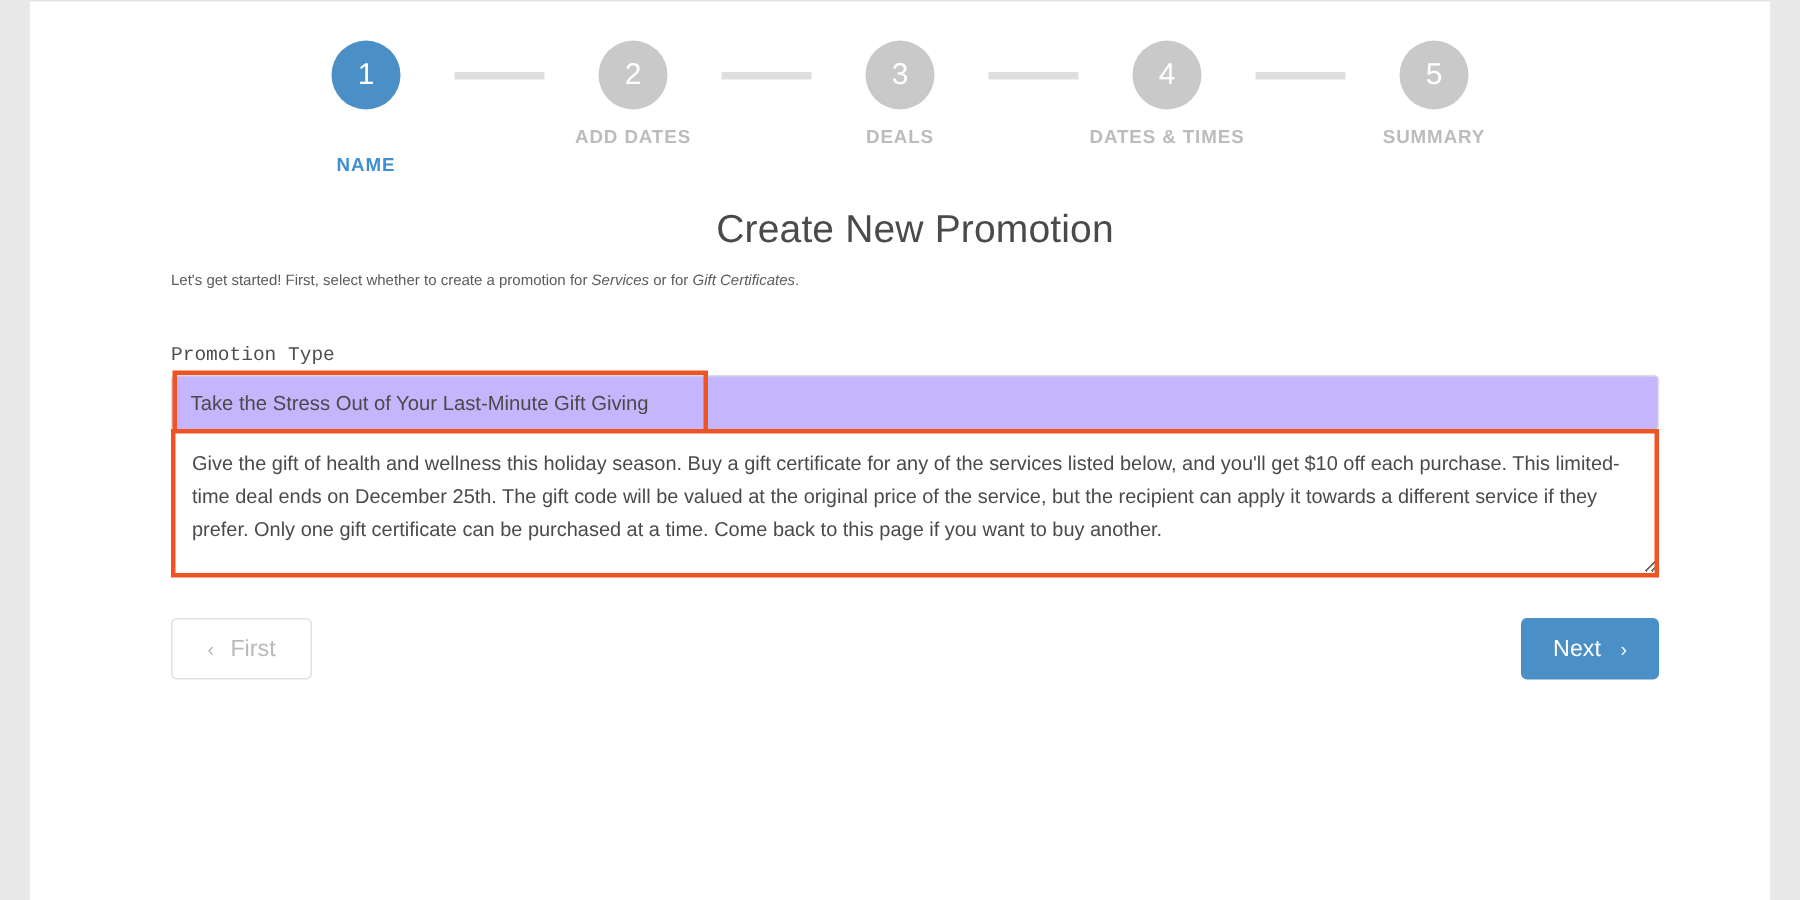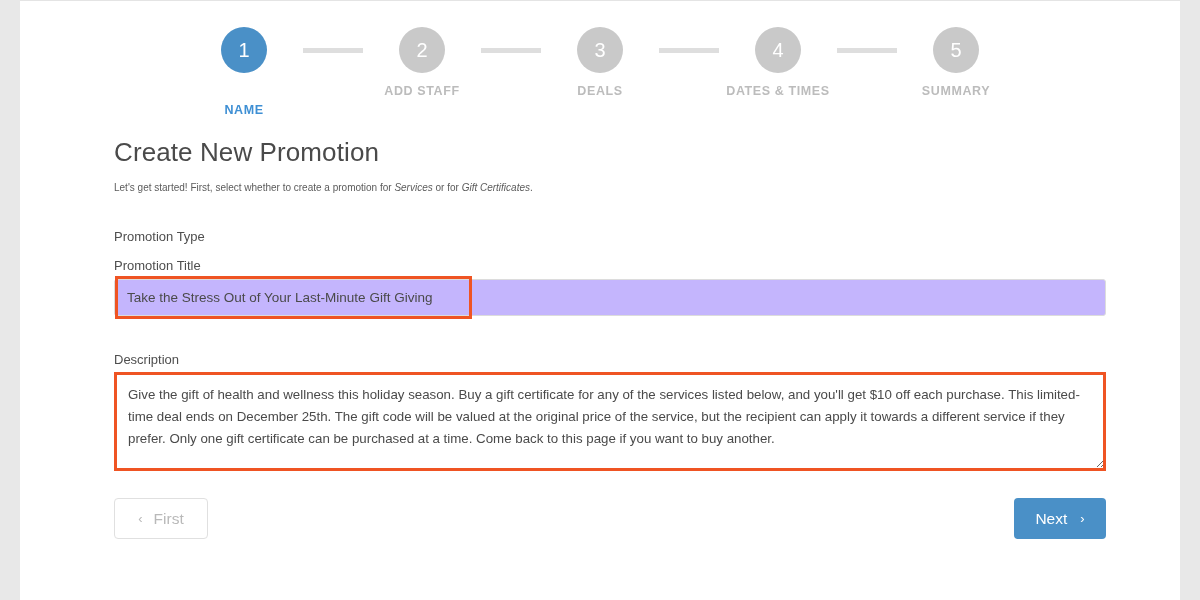--- a/index.html
+++ b/index.html
@@ -74,33 +74,35 @@
     left: 94px;
     top: 136px;
     right: 74px;
   }
   h1.page-title {
     margin: 0;
     font-size: 26px;
     font-weight: normal;
     color: #4a4a4a;
     letter-spacing: 0.1px;
+    text-align: center;
   }
   p.intro {
     margin: 14px 0 0 0;
     font-size: 10px;
     color: #5b5b5b;
   }
   p.intro em { font-style: italic; }
 
   .field-label {
     font-size: 13px;
     color: #4e4e4e;
     margin-top: 36px;
     margin-bottom: 6px;
+    font-family: Liberation Mono, monospace;
   }
   .field-label.tight { margin-top: 14px; }
 
   
   .radio-row {
     display: flex;
     align-items: center;
     height: 30px;
     position: relative;
   }
@@ -233,21 +235,21 @@
 
       <div class="step active">
         <div class="step-circle">1</div>
         <div class="step-label">NAME</div>
       </div>
 
       <div class="connector"></div>
 
       <div class="step">
         <div class="step-circle">2</div>
-        <div class="step-label">ADD STAFF</div>
+        <div class="step-label">ADD DATES</div>
       </div>
 
       <div class="connector"></div>
 
       <div class="step">
         <div class="step-circle">3</div>
         <div class="step-label">DEALS</div>
       </div>
 
       <div class="connector"></div>
@@ -268,28 +270,26 @@
 
     <div class="body">
 
       <h1 class="page-title">Create New Promotion</h1>
 
       <p class="intro"><span>Let's get started! First, select whether to create a promotion for </span><em>Services</em><span> or for </span><em>Gift Certificates</em><span>.</span></p>
 
       <div class="field-label">Promotion Type</div>
 
 
-      <div class="field-label tight">Promotion Title</div>
 
       <div class="input-wrap">
         <input class="text-input" type="text" value="Take the Stress Out of Your Last-Minute Gift Giving" style="">
         <div class="annot-box" id="title-annot"></div>
       </div>
 
-      <div class="field-label">Description</div>
 
       <div class="textarea-wrap">
         <textarea class="desc" placeholder="Description" style="">Give the gift of health and wellness this holiday season. Buy a gift certificate for any of the services listed below, and you'll get $10 off each purchase. This limited-time deal ends on December 25th. The gift code will be valued at the original price of the service, but the recipient can apply it towards a different service if they prefer. Only one gift certificate can be purchased at a time. Come back to this page if you want to buy another.</textarea>
         <div class="annot-box" id="desc-annot"></div>
       </div>
 
       <div class="btn-row">
         <button class="btn-back">
           <span class="chev">‹</span>
           <span>First</span>

